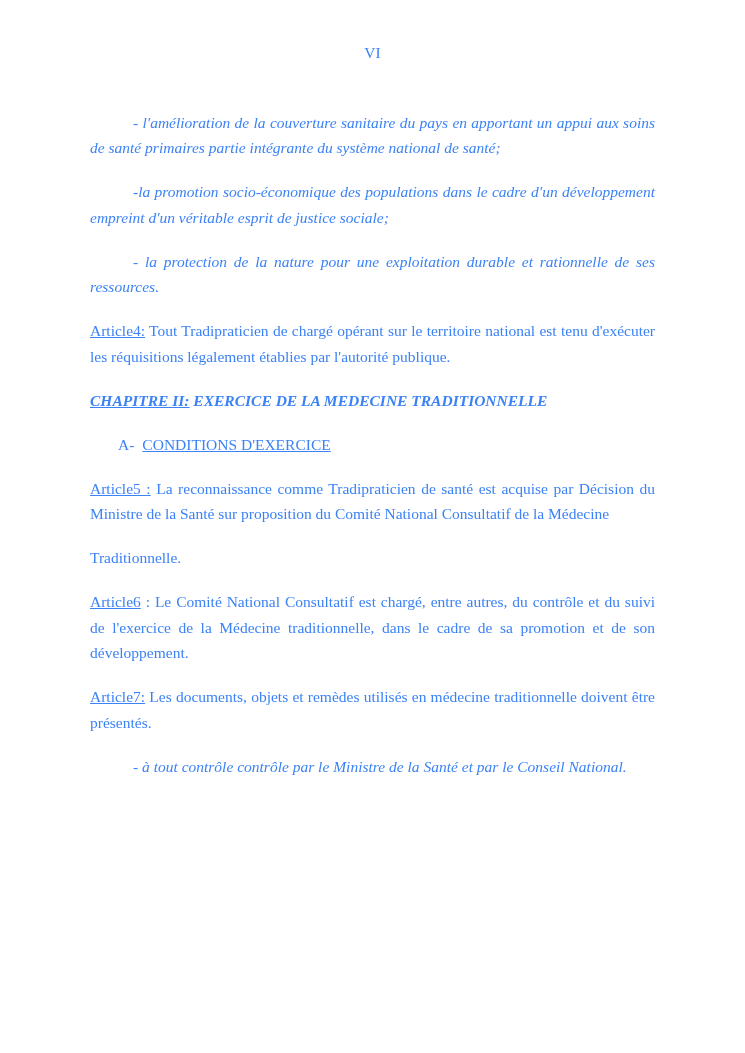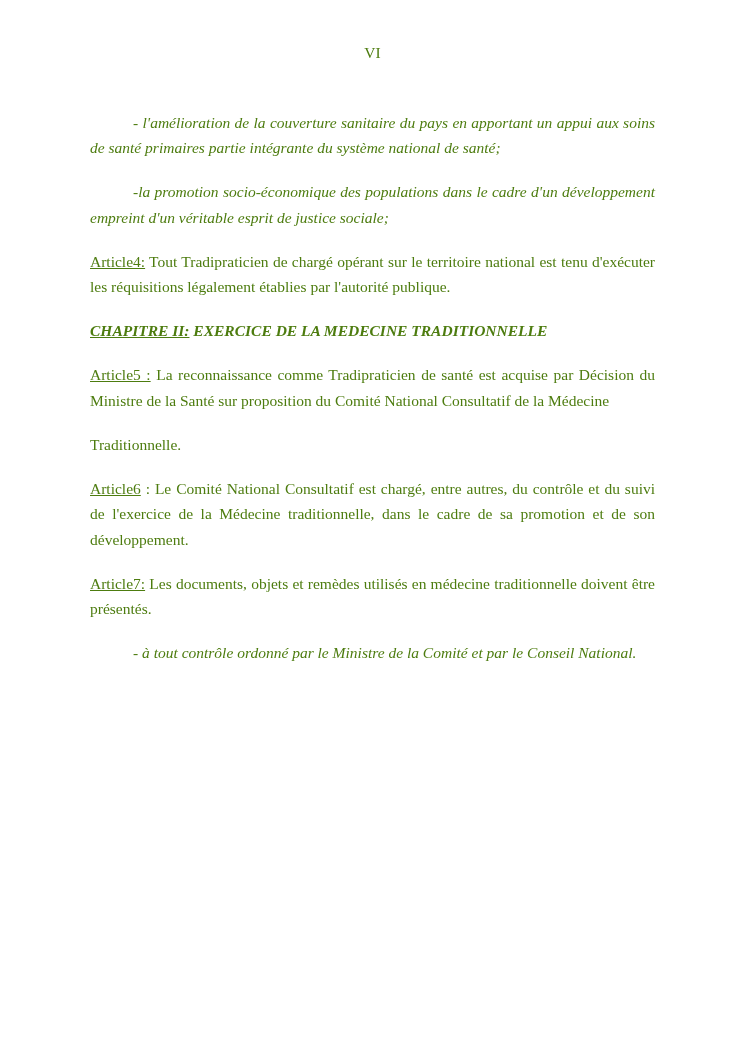--- a/index.html
+++ b/index.html
@@ -10,21 +10,21 @@
   .page {
     position: relative;
     width: 745px;
     height: 1053px;
     box-sizing: border-box;
     padding: 40px 90px 0 90px;
     background: #ffffff;
     font-family: "Liberation Serif", "DejaVu Serif", serif;
     font-size: 15.5px;
     line-height: 25.5px;
-    color: #4d7c0f;
+    color: #3b82f6;
     overflow: hidden;
   }
   .pagenum {
     text-align: center;
     margin: 0 0 44px 0;
   }
   .para {
     margin: 0 0 18.5px 0;
     text-align: justify;
   }
@@ -52,30 +52,32 @@
 
 <div class="page">
 
   <p class="pagenum">VI</p>
 
 
   <p class="para indent">- l'amélioration de la couverture sanitaire du pays en apportant un appui aux soins de santé primaires partie intégrante du système national de santé;</p>
 
   <p class="para indent">-la promotion socio-économique des populations dans le cadre d'un développement empreint d'un véritable esprit de justice sociale;</p>
 
+  <p class="para indent">- la protection de la nature pour une exploitation durable et rationnelle de ses ressources.</p>
 
   <p class="para"><span class="u">Article4:</span><span> Tout Tradipraticien de chargé opérant sur le territoire national est tenu d'exécuter les réquisitions légalement établies par l'autorité publique.</span></p>
 
   <p class="para bold"><span class="u">CHAPITRE II:</span><span> EXERCICE DE LA MEDECINE TRADITIONNELLE</span></p>
 
+  <p class="para section"><span class="prefix">A-</span><span class="u">CONDITIONS D'EXERCICE</span></p>
 
   <p class="para"><span class="u">Article5 :</span><span> La reconnaissance comme Tradipraticien de santé est acquise par Décision du Ministre de la Santé sur proposition du Comité National Consultatif de la Médecine</span></p>
 
   <p class="para">Traditionnelle.</p>
 
   <p class="para"><span class="u">Article6</span><span> : Le Comité National Consultatif est chargé, entre autres, du contrôle et du suivi de l'exercice de la Médecine traditionnelle, dans le cadre de sa promotion et de son développement.</span></p>
 
   <p class="para"><span class="u">Article7:</span><span> Les documents, objets et remèdes utilisés en médecine traditionnelle doivent être présentés.</span></p>
 
 
-  <p class="para indent">- à tout contrôle ordonné par le Ministre de la Comité et par le Conseil National.</p>
+  <p class="para indent">- à tout contrôle contrôle par le Ministre de la Santé et par le Conseil National.</p>
 
 </div>
 
 </body></html>

